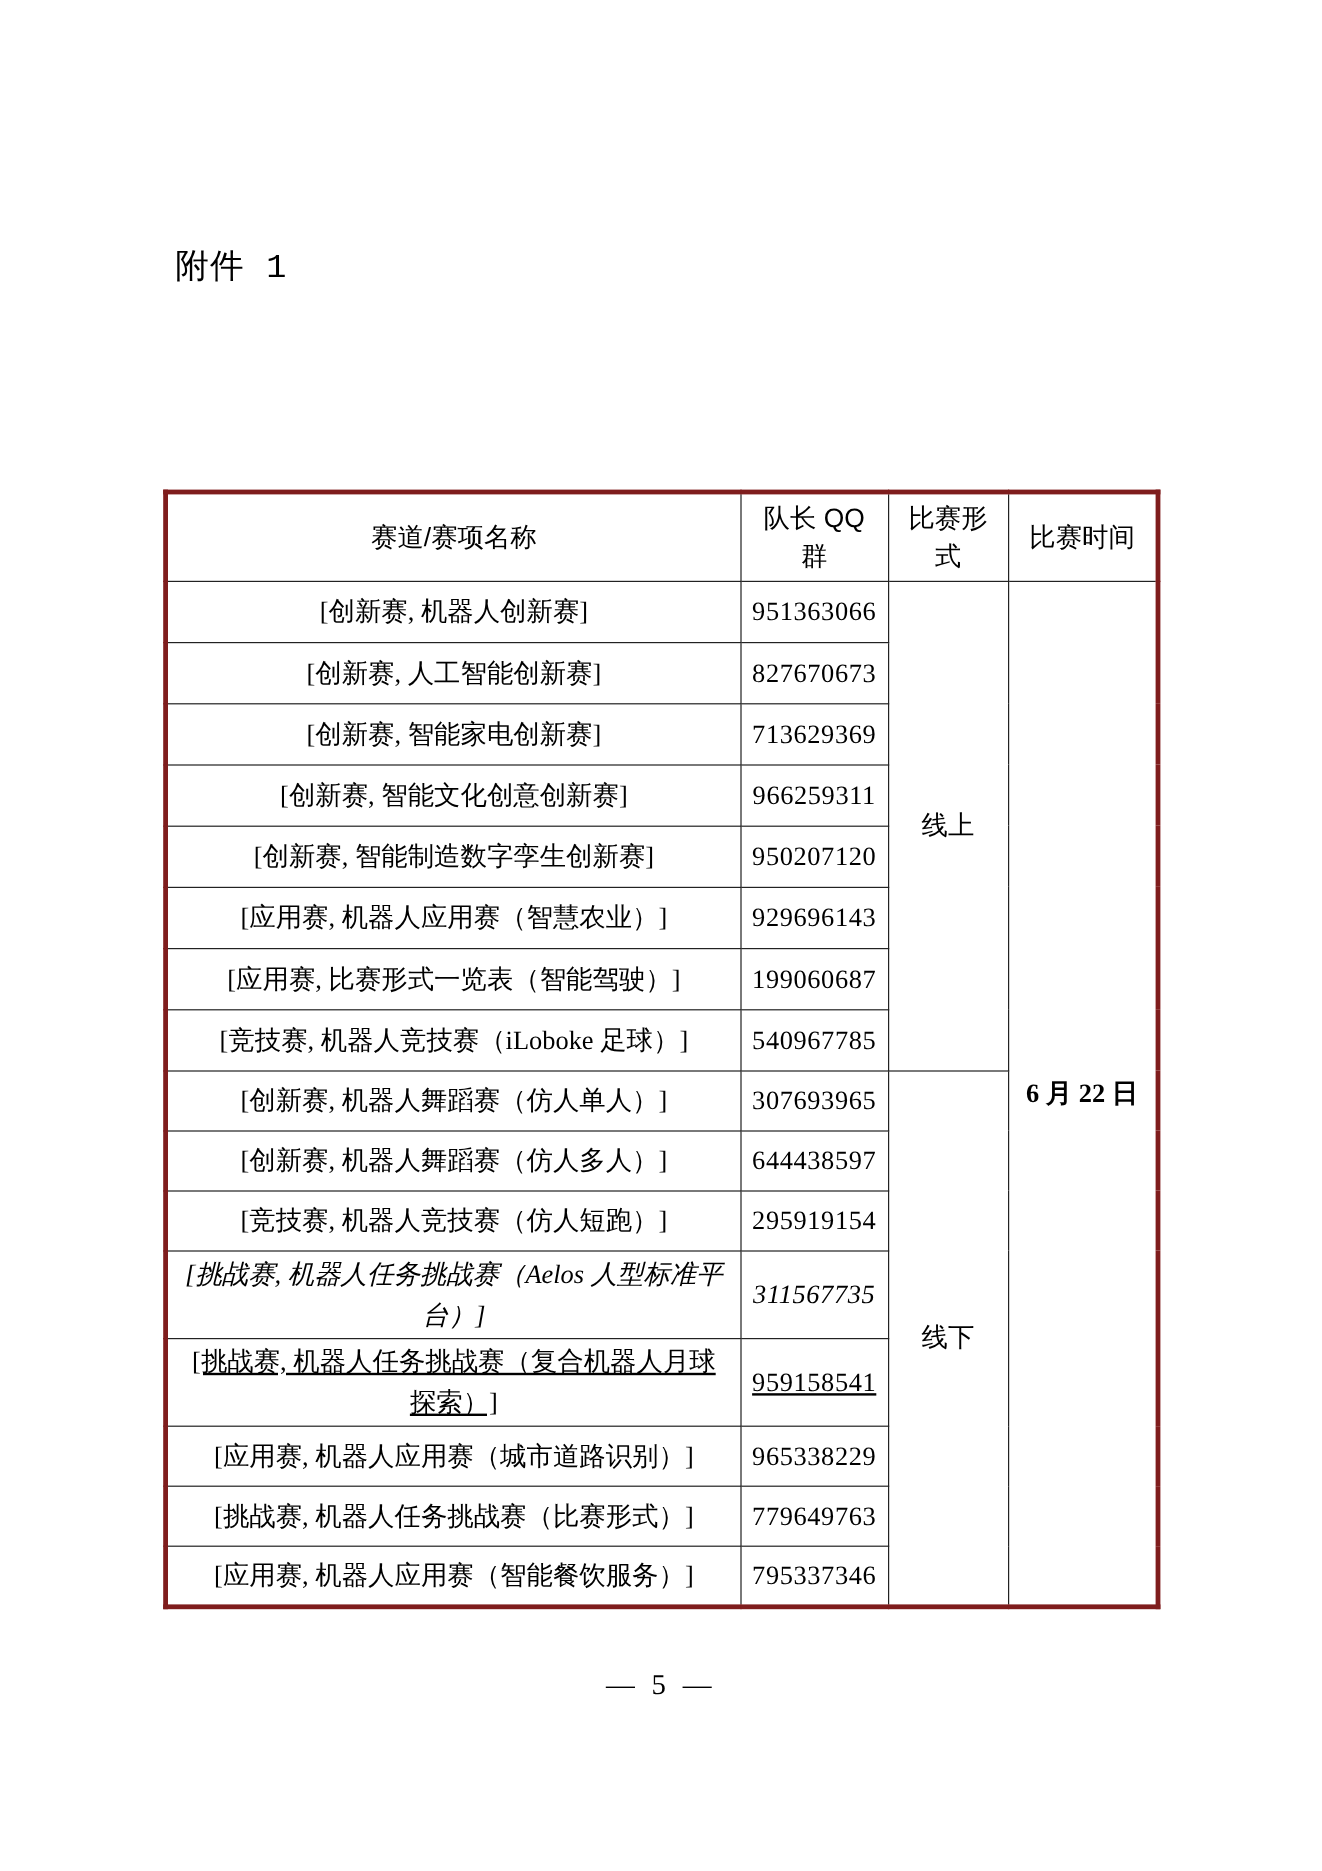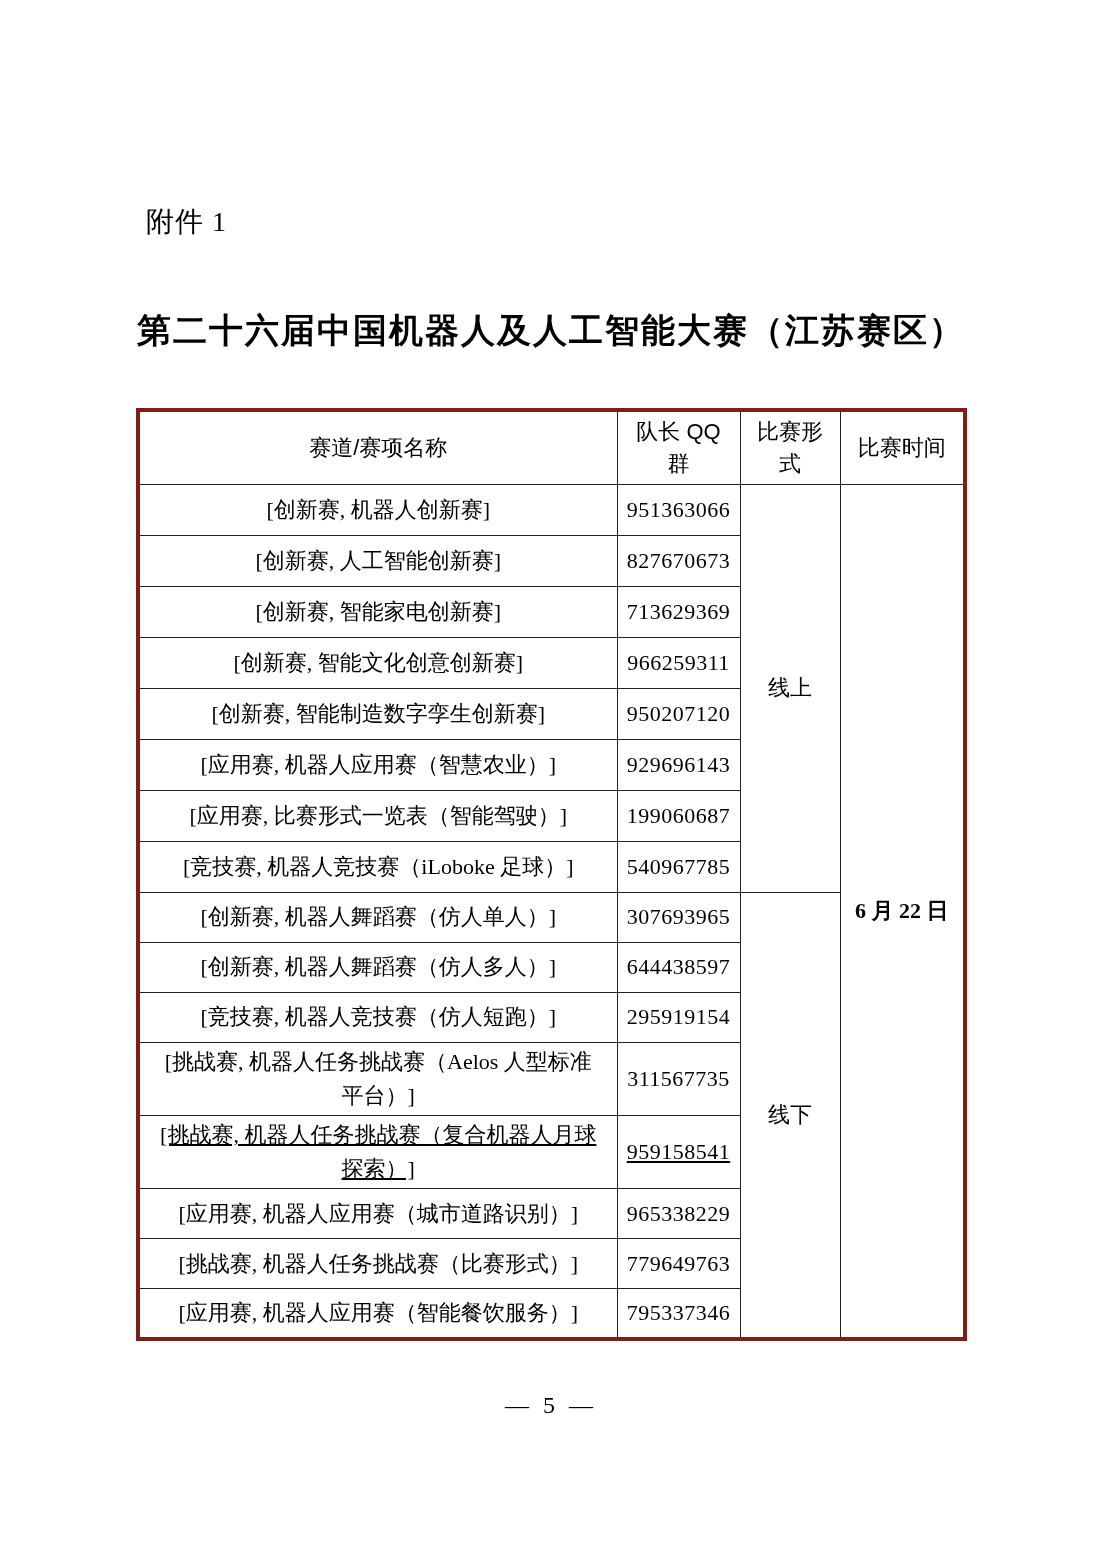--- a/index.html
+++ b/index.html
@@ -10,21 +10,21 @@
     height: 1559px;
     font-family: "Liberation Serif", serif;
     color: #000000;
     overflow: hidden;
   }
 
   .attachment-label {
     position: absolute;
     left: 146px;
     top: 203px;
-    font-family: Liberation Serif, serif;
+    font-family: Liberation Mono, monospace;
     font-size: 28px;
     letter-spacing: 1px;
     color: #000;
     white-space: nowrap;
   }
 
   .doc-title {
     position: absolute;
     top: 300px;
     left: 0;
@@ -74,42 +74,41 @@
     line-height: 1.55;
   }
 
   .comp-table td.cell-name { padding: 2px 14px; }
   .comp-table td.cell-qq   { padding: 2px 4px; letter-spacing: 0.5px; }
   .comp-table td.cell-form { padding: 2px 8px; }
   .comp-table td.cell-time { padding: 2px 6px; font-weight: bold; }
 
   .comp-table tr.r-n  { height: 51px; }
   .comp-table tr.r-m  { height: 50px; }
-  .comp-table tr.r-t1 { height: 73px; }
+  .comp-table tr.r-t1 { height: 73px; font-style: italic; }
   .comp-table tr.r-t2 { height: 72px; text-decoration: underline; }
 
   .page-footer {
     position: absolute;
     top: 1392px;
     left: 0;
     width: 100%;
     text-align: center;
     font-family: "Liberation Serif", serif;
     font-size: 24px;
     letter-spacing: 4px;
     color: #000;
   }
 </style>
 </head>
 <body>
 
 <div class="attachment-label">附件 1</div>
 
 <div class="doc-title">
-  <div>第二十六届中国机器人及人工智能大赛（江苏赛区）</div>
 </div>
 
 <table class="comp-table">
   <colgroup>
     <col class="c-name">
       <col class="c-qq">
       <col class="c-form">
       <col class="c-time">
   </colgroup>
   <thead>

